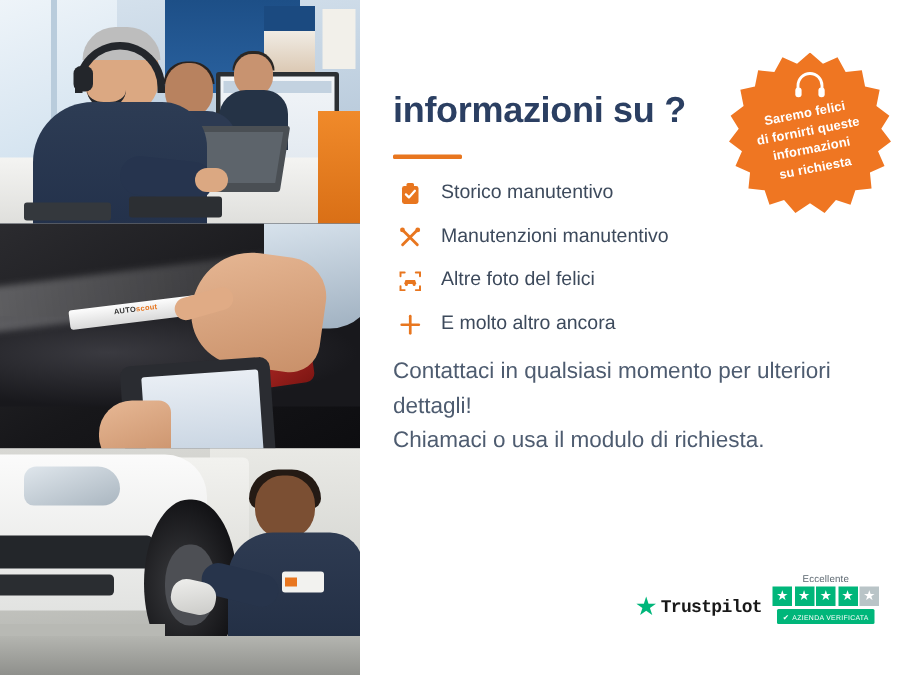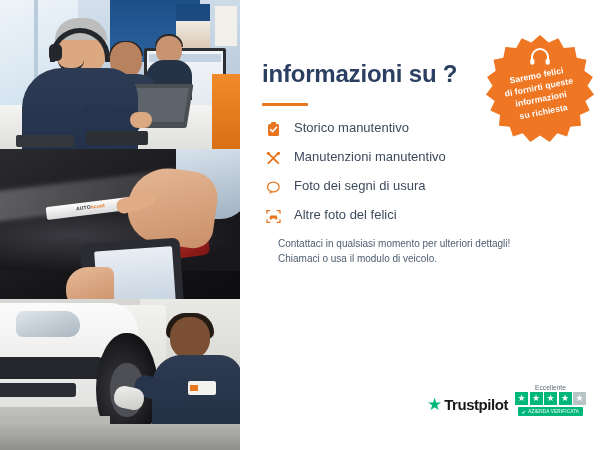--- a/index.html
+++ b/index.html
@@ -144,37 +144,37 @@
   .headline { font-size:24px; line-height:1.22; font-weight:bold; color:#2b3f62; letter-spacing:-.2px; }
   .rule { width:46px; height:3px; background:#e8761f; margin:14px 0 14px 0; border-radius:1px; }
 
   .feature-list { list-style:none; }
   .feature { display:flex; margin-bottom:9px; }
   .feature .ic { width:22px; height:20px; flex:0 0 22px; display:flex; align-items:center; justify-content:center; color:#e8761f; }
   .feature .ic svg { display:block; }
   .feature .txt { font-size:13px; color:#3d4a5c; margin-left:10px; letter-spacing:0; }
 
   .phone { margin-top:12px; font-size:14.5px; font-weight:bold; color:#2b3f62; }
-  .subtext { margin-top:7px; font-size:10px; line-height:1.55; color:#4e5c70;margin-left:16px; }
+  .subtext { margin-top:7px; font-size:15px; line-height:1.55; color:#4e5c70; }
 
   
   .badge { position:absolute; right:6px; top:35px; width:108px; height:108px; }
   .badge .burst { position:absolute; inset:0; background:#ef7622;
       clip-path:polygon(50% 0%,58% 7%,67% 3%,72% 12%,82% 11%,84% 21%,93% 23%,91% 33%,99% 39%,94% 47%,100% 55%,92% 61%,96% 70%,87% 74%,88% 84%,78% 85%,75% 94%,66% 91%,59% 99%,50% 93%,41% 99%,34% 91%,25% 94%,22% 85%,12% 84%,13% 74%,4% 70%,8% 61%,0% 55%,6% 47%,1% 39%,9% 33%,7% 23%,16% 21%,18% 11%,28% 12%,33% 3%,42% 7%);
   }
   .badge .hs { position:absolute; left:50%; top:13px; transform:translateX(-50%); }
   .badge .btext { position:absolute; left:0; right:0; top:34px; text-align:center;
       transform:rotate(-11deg); color:#ffffff; font-size:8.6px; font-weight:bold;
       line-height:1.42; letter-spacing:.1px; padding:0 9px; }
 
   
   .trust { position:absolute; right:14px; bottom:34px; display:flex; align-items:flex-end; }
   .tp-logo { display:flex; align-items:center; margin-right:7px; padding-bottom:3px; }
   .tp-logo .star { color:#00b67a; font-size:17px; line-height:1; margin-right:2px; }
-  .tp-logo .word { font-size:15px; font-weight:bold; color:#191919; letter-spacing:-.45px; }
+  .tp-logo .word { font-size:12px; font-weight:bold; color:#191919; letter-spacing:-.45px;font-family:Liberation Mono, monospace; }
   .tp-right { display:flex; flex-direction:column; align-items:center; }
   .tp-rating { font-size:6.5px; color:#5c6770; margin-bottom:1.5px; letter-spacing:.1px; }
   .tp-stars { display:flex; gap:1.5px; }
   .tp-stars .box { width:13px; height:13px; background:#00b67a; display:flex; align-items:center; justify-content:center; }
   .tp-stars .box.half { background:#b9c4c7; }
   .tp-stars .box span { color:#fff; font-size:9px; line-height:1; }
   .tp-verified { margin-top:2px; background:#00b67a; color:#fff; font-size:4.6px;
       padding:1.5px 4px; border-radius:1px; display:flex; align-items:center; gap:2px; letter-spacing:.2px; }
   .tp-verified .chk { font-size:5px; }
 </style>
@@ -292,54 +292,56 @@
               <path d="M2.2 2.2 L12.2 12.2"></path>
               <path d="M12.4 2.2 L2.4 12.2"></path>
             </g>
             <circle cx="2.3" cy="2.3" r="1.6" fill="#e8761f"></circle>
             <circle cx="12.5" cy="2.3" r="1.6" fill="#e8761f"></circle>
           </svg>
         </span>
         <span class="txt">Manutenzioni manutentivo</span>
       </li>
 
-      <li class="feature">
-        <span class="ic">
-          <svg width="15" height="14" viewBox="0 0 15 14">
-            <ellipse cx="7.3" cy="6" rx="5.8" ry="4.9" fill="none" stroke="#e8761f" stroke-width="1.3"></ellipse>
-            <path d="M4.6 9.7 L3.0 13.0 L6.6 11.0 Z" fill="#e8761f"></path>
-          </svg>
-        </span>
-        <span class="txt">Foto dei segni di usura</span>
-      </li>
 
       <li class="feature">
         <span class="ic">
           <svg width="15" height="15" viewBox="0 0 15 15">
             <g stroke="#e8761f" stroke-width="1.3" fill="none" stroke-linecap="round">
               <path d="M1 4.2 V1.6 H3.8"></path>
                 <path d="M11.2 1.6 H14 V4.2"></path>
               <path d="M14 10.8 V13.4 H11.2"></path>
                 <path d="M3.8 13.4 H1 V10.8"></path>
             </g>
             <path d="M3.4 9.4 L4.3 6.6 H10.7 L11.6 9.4 Z" fill="#e8761f"></path>
             <circle cx="4.9" cy="9.7" r="1" fill="#e8761f"></circle>
             <circle cx="10.1" cy="9.7" r="1" fill="#e8761f"></circle>
           </svg>
         </span>
         <span class="txt">Altre foto del felici</span>
       </li>
 
+      <li class="feature">
+        <span class="ic">
+          <svg width="15" height="15" viewBox="0 0 15 15">
+            <g stroke="#e8761f" stroke-width="1.8" stroke-linecap="round">
+              <path d="M7.5 1.8 V13.2"></path>
+                <path d="M1.8 7.5 H13.2"></path>
+            </g>
+          </svg>
+        </span>
+        <span class="txt">E molto altro ancora</span>
+      </li>
 
     </ul>
 
 
     <div class="subtext">
       <span>Contattaci in qualsiasi momento per ulteriori dettagli!</span><br>
-      <span>Chiamaci o usa il modulo di veicolo.</span>
+      <span>Chiamaci o usa il modulo di richiesta.</span>
     </div>
 
     <div class="badge">
       <div class="burst"></div>
       <span class="hs">
         <svg width="22" height="18" viewBox="0 0 22 18">
           <path d="M3 12 V9 A8 8 0 0 1 19 9 V12" fill="none" stroke="#ffffff" stroke-width="1.9" stroke-linecap="round"></path>
           <rect x="1.2" y="10.4" width="4.2" height="6.4" rx="2" fill="#ffffff"></rect>
           <rect x="16.6" y="10.4" width="4.2" height="6.4" rx="2" fill="#ffffff"></rect>
         </svg>

